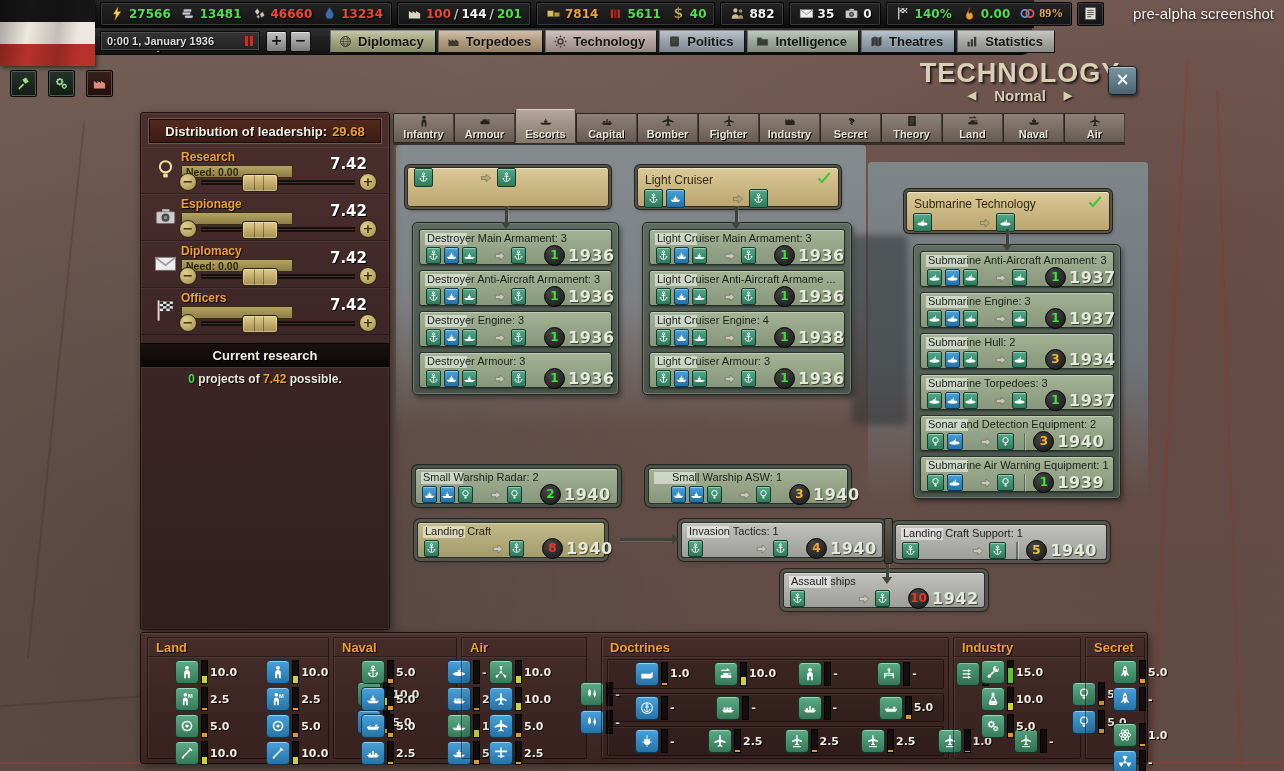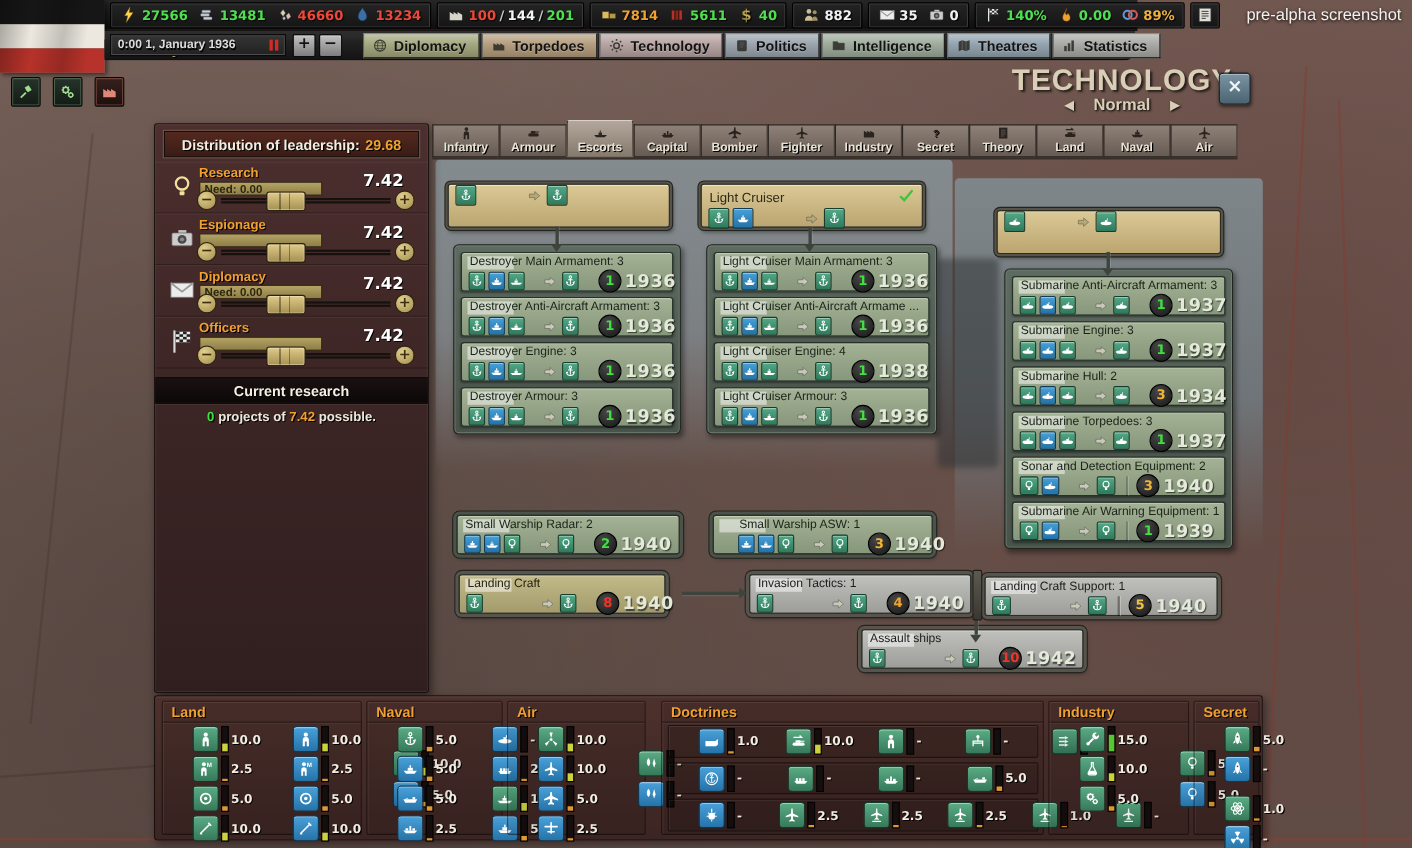--- a/index.html
+++ b/index.html
@@ -306,21 +306,21 @@
             </span>
             <span class="rval" style="color: rgb(78, 224, 78);">0.00</span>
           </span>
           <span class="ritem">
             <span class="ric">
               <svg viewBox="0 0 24 24" xmlns="http://www.w3.org/2000/svg">
                 <circle cx="8.6" cy="12" r="5.2" fill="none" stroke="#5b9bd5" stroke-width="2.6"></circle>
                 <circle cx="15.4" cy="12" r="5.2" fill="none" stroke="#d05a5a" stroke-width="2.6"></circle>
               </svg>
             </span>
-            <span class="rval" style="color: rgb(240, 176, 64);">89%</span>
+            <span class="rval" style="color: rgb(240, 176, 64); font-family: Liberation Serif, serif;">89%</span>
           </span>
         </div>
         <div class="rgroup btn">
           <span class="ritem">
             <span class="ric">
               <svg viewBox="0 0 24 24" xmlns="http://www.w3.org/2000/svg">
                 <rect x="4.5" y="3.5" width="15" height="17" fill="#e0e0d8" stroke="#444" stroke-width=".8"></rect>
                 <path d="M7.5 7.5h9M7.5 10.5h9M7.5 13.5h9M7.5 16.5h5.5" stroke="#333" stroke-width="1.2"></path>
               </svg>
             </span>
@@ -705,20 +705,26 @@
           <span class="isq teal">
             <svg viewBox="0 0 24 24" xmlns="http://www.w3.org/2000/svg">
               <circle cx="12" cy="5.2" r="2" fill="none" stroke="#fff" stroke-width="1.7"></circle>
               <path d="M12 7.2V18M8.2 9.8h7.6" stroke="#fff" stroke-width="1.7"></path>
               <path d="M5.5 13.2c.3 3.8 3 5.8 6.5 5.8s6.2-2 6.5-5.8l-2.6 1.4M5.5 13.2l2.6 1.4" fill="none" stroke="#fff" stroke-width="1.7"></path>
             </svg>
           </span>
         </div>
       </div>
       <div class="tparent" style="left: 906px; top: 191px; width: 204px;">
+        <div class="ptop">
+          <span>Submarine Technology</span>
+          <span class="pcheck"><svg viewBox="0 0 24 24" xmlns="http://www.w3.org/2000/svg">
+              <path d="M4.5 13.5l4.5 4.5L19.5 5.5" fill="none" stroke="#3ec43e" stroke-width="3.2" stroke-linecap="round"></path>
+            </svg></span>
+        </div>
         <div class="irow">
           <span class="isq teal">
             <svg viewBox="0 0 24 24" xmlns="http://www.w3.org/2000/svg">
               <ellipse cx="12" cy="14.8" rx="9.2" ry="3.1" fill="#fff"></ellipse>
               <path d="M9.8 9.5h4.4l-.6 3.5H10.4z" fill="#fff"></path>
               <rect x="13.4" y="6.5" width="1.3" height="3.5" fill="#fff"></rect>
             </svg>
           </span>
           <span class="iarrow">
             <svg viewBox="0 0 24 24" xmlns="http://www.w3.org/2000/svg">

